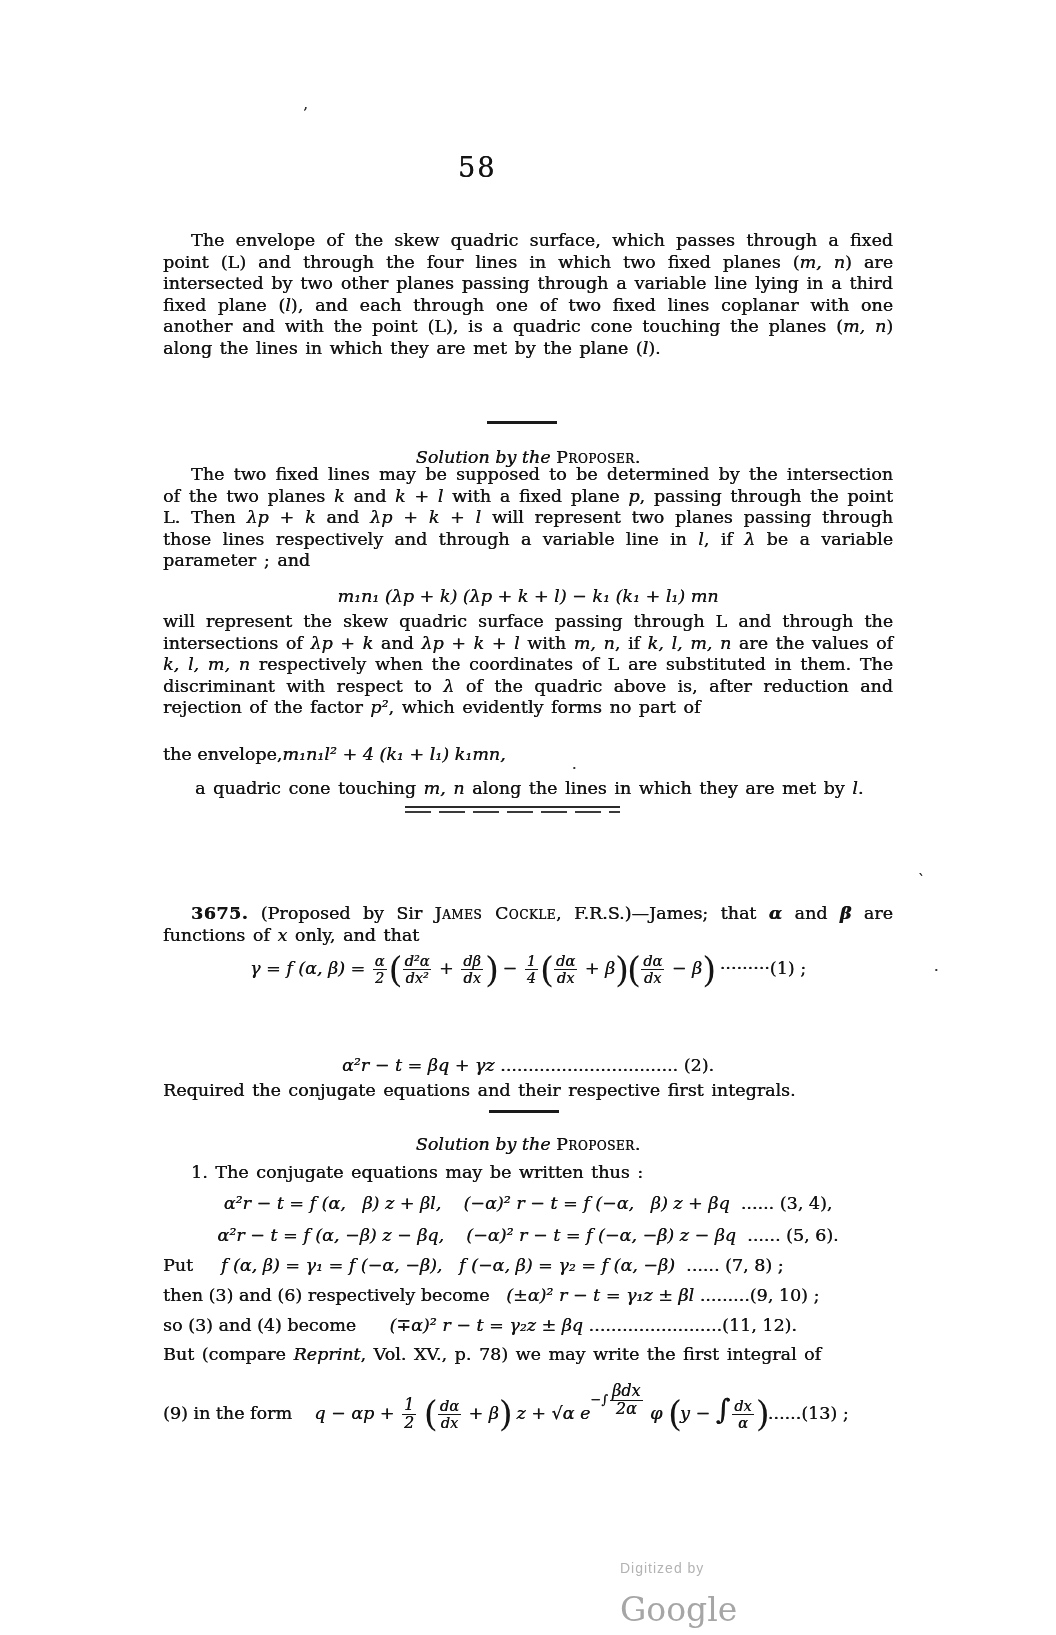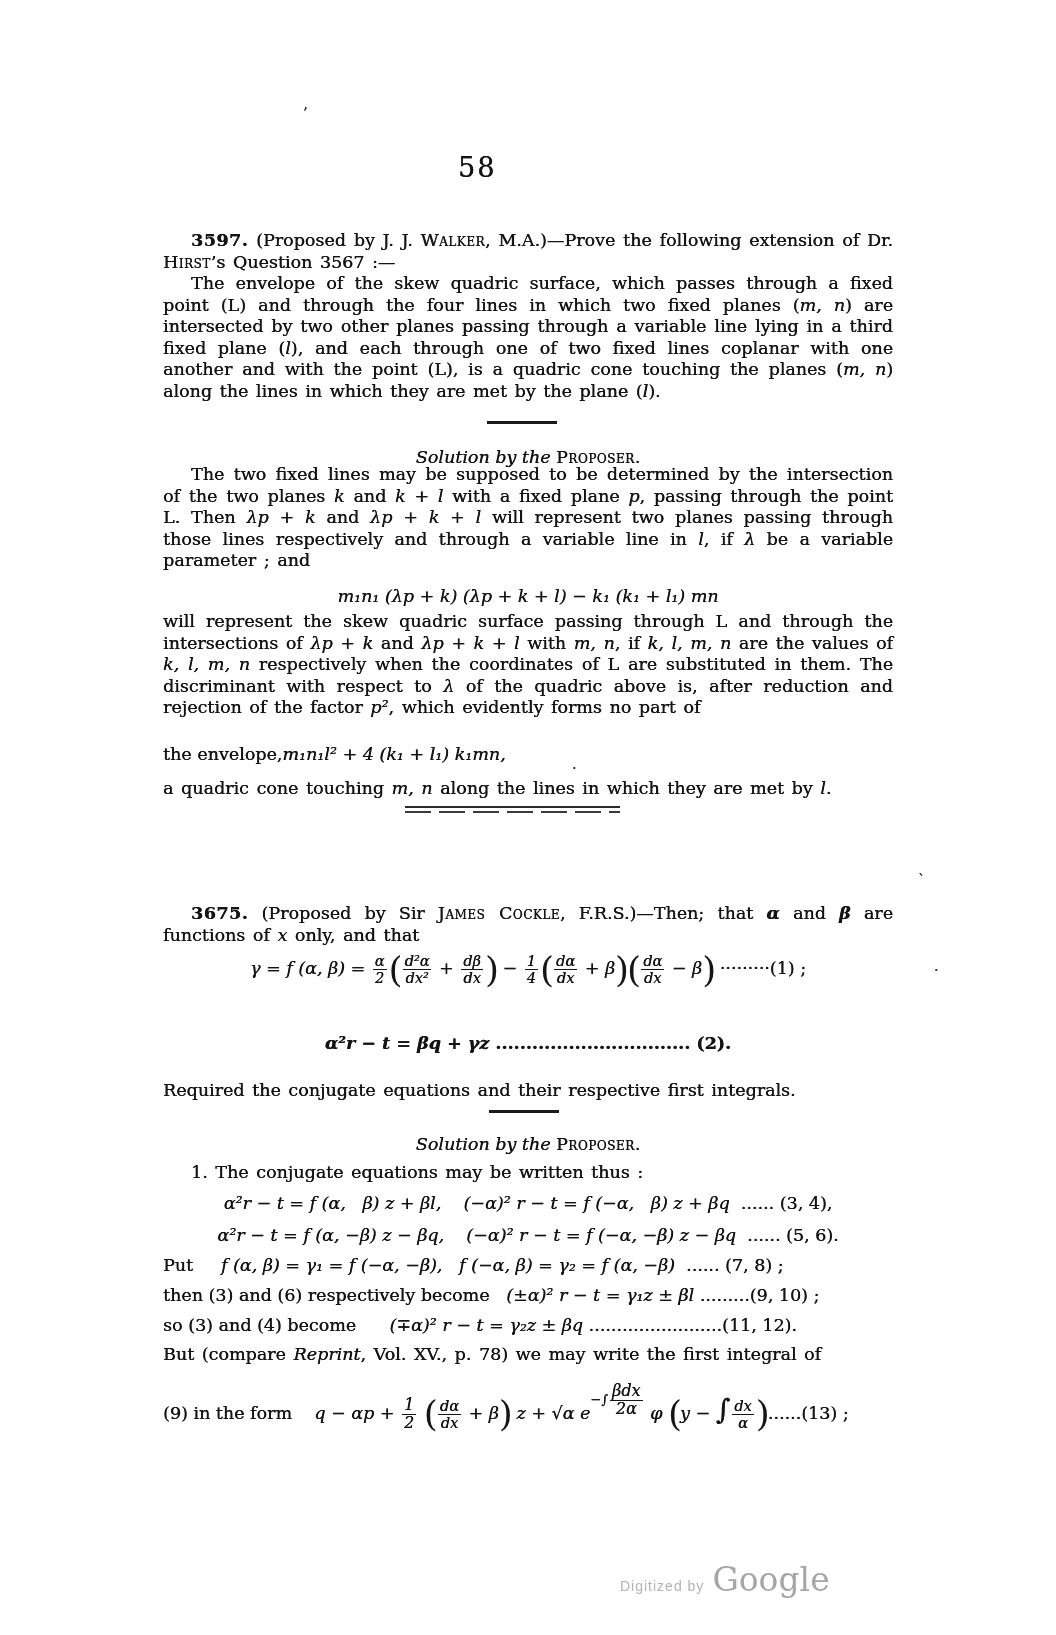--- a/index.html
+++ b/index.html
@@ -31,39 +31,38 @@
     font-size:14.5px;line-height:1.12;font-style:italic;padding:0 2px;}
   .frac .num{display:block;border-bottom:1.3px solid #141414;padding:0 2px;}
   .frac .den{display:block;padding:0 2px;}
   .frac.xs{font-size:16px;line-height:1.05;}
   .bigp{font-size:36px;font-style:normal;font-weight:400;vertical-align:middle;
     line-height:0;letter-spacing:-2px;text-shadow:none;}
   .supx{display:inline-block;vertical-align:super;font-size:13px;position:relative;top:-8px;}
   .supx .frac{vertical-align:middle;}
   .label-eq-row{display:flex;align-items:center;}
   .stray{color:#333;font-size:14px;}
-  .gfooter{display:flex;align-items:baseline;gap:8px;}
+  .gfooter{display:flex;align-items:baseline;gap:14px;flex-direction:column;}
   .gdigitized{font-family:"Liberation Sans","DejaVu Sans",sans-serif;
     font-size:14px;color:#b3b3b3;letter-spacing:1px;text-shadow:none;}
   .gbrand{font-size:33px;color:#a6a6a6;letter-spacing:0px;text-shadow:none;}
 </style>
 </head>
 <body>
 
 <div class="page">
 
   <span class="abs stray" style="left:303px;top:105px;">’</span>
   <span class="abs stray" style="left:918px;top:872px;">`</span>
   <span class="abs stray" style="left:934px;top:958px;">.</span>
   <span class="abs stray" style="left:572px;top:756px;">.</span>
 
   <div class="abs pageno" style="left:458px;top:152px;">58</div>
 
   <div class="abs col" style="top:230px;">
-    <p class="par indent"><span class="seg-b">3597.</span><span>  (Proposed by J. J. </span><span class="seg-sc">Walker</span><span>, M.A.)—Prove the following extension of Dr. </span><span class="seg-sc">Hirst</span><span>’s Question 3567 :—</span></p>
     <p class="par indent"><span>The envelope of the skew quadric surface, which passes through a fixed point (L) and through the four lines in which two fixed planes (</span><span class="seg-i">m, n</span><span>) are intersected by two other planes passing through a variable line lying in a third fixed plane (</span><span class="seg-i">l</span><span>), and each through one of two fixed lines coplanar with one another and with the point (L), is a quadric cone touching the planes (</span><span class="seg-i">m, n</span><span>) along the lines in which they are met by the plane (</span><span class="seg-i">l</span><span>).</span></p>
   </div>
 
   <div class="abs rule rule-short" style="left:487px;top:421px;"></div>
 
   <div class="abs col center mathline" style="top:447px;"><span class="seg-i">Solution by the </span><span class="seg-sc">Proposer</span><span>.</span></div>
 
   <div class="abs col" style="top:464px;">
     <p class="par indent"><span>The two fixed lines may be supposed to be determined by the intersection of the two planes </span><span class="seg-i">k</span><span> and </span><span class="seg-i">k + l</span><span> with a fixed plane </span><span class="seg-i">p</span><span>, passing through the point L.  Then </span><span class="seg-i">λp + k</span><span> and </span><span class="seg-i">λp + k + l</span><span> will represent two planes passing through those lines respectively and through a variable line in </span><span class="seg-i">l</span><span>, if </span><span class="seg-i">λ</span><span> be a variable parameter ; and</span></p>
   </div>
@@ -72,36 +71,36 @@
 
   <div class="abs col" style="top:611px;">
     <p class="par"><span>will represent the skew quadric surface passing through L and through the intersections of </span><span class="seg-i">λp + k</span><span> and </span><span class="seg-i">λp + k + l</span><span> with </span><span class="seg-i">m, n</span><span>, if </span><span class="seg-i">k, l, m, n</span><span> are the values of </span><span class="seg-i">k, l, m, n</span><span> respectively when the coordinates of L are substituted in them.  The discriminant with respect to </span><span class="seg-i">λ</span><span> of the quadric above is, after reduction and rejection of the factor </span><span class="seg-i">p²</span><span>, which evidently forms no part of</span></p>
   </div>
 
   <div class="abs col label-eq-row eqline" style="top:743px;">
     <span><span>the envelope,</span></span>
     <span style=""><span class="seg-i">m₁n₁l² + 4 (k₁ + l₁) k₁mn,</span></span>
   </div>
 
-  <div class="abs col" style="top:778px;">
+  <div class="abs col" style="top:778px;margin-left:32px;">
     <p class="par"><span>a quadric cone touching </span><span class="seg-i">m, n</span><span> along the lines in which they are met by </span><span class="seg-i">l</span><span>.</span></p>
   </div>
 
   <div class="abs smudge" style="left:405px;top:806px;"></div>
 
   <div class="abs col" style="top:903px;">
-    <p class="par indent"><span class="seg-b">3675.</span><span>  (Proposed by Sir </span><span class="seg-sc">James Cockle</span><span>, F.R.S.)—Then; that </span><span class="seg-bi">α</span><span> and </span><span class="seg-bi">β</span><span> are functions of </span><span class="seg-i">x</span><span> only, and that</span></p>
+    <p class="par indent"><span class="seg-b">3675.</span><span>  (Proposed by Sir </span><span class="seg-sc">James Cockle</span><span>, F.R.S.)—James; that </span><span class="seg-bi">α</span><span> and </span><span class="seg-bi">β</span><span> are functions of </span><span class="seg-i">x</span><span> only, and that</span></p>
   </div>
 
   <div class="abs col center" style="top:953px;line-height:26px;">
     <span class="mathline"><span class="seg-i">γ = f (α, β) = </span><span class="frac"><span class="num">α</span><span class="den">2</span></span><span class="bigp">(</span><span class="frac"><span class="num">d²α</span><span class="den">dx²</span></span><span class="seg-i"> + </span><span class="frac"><span class="num">dβ</span><span class="den">dx</span></span><span class="bigp">)</span><span class="seg-i"> − </span><span class="frac"><span class="num">1</span><span class="den">4</span></span><span class="bigp">(</span><span class="frac"><span class="num">dα</span><span class="den">dx</span></span><span class="seg-i"> + β</span><span class="bigp">)</span><span class="bigp">(</span><span class="frac"><span class="num">dα</span><span class="den">dx</span></span><span class="seg-i"> − β</span><span class="bigp">)</span><span> ·········(1) ;</span></span>
   </div>
 
 
-  <div class="abs col center eqline" style="top:1032px;font-weight:bold;"><span class="seg-i">α²r − t = βq + γz</span><span> ................................ (2).</span></div>
+  <div class="abs col center eqline" style="top:1054px;"><span class="seg-i">α²r − t = βq + γz</span><span> ................................ (2).</span></div>
 
   <div class="abs col" style="top:1080px;">
     <p class="par"><span>Required the conjugate equations and their respective first integrals.</span></p>
   </div>
 
   <div class="abs rule rule-short" style="left:489px;top:1110px;"></div>
 
   <div class="abs col center mathline" style="top:1134px;"><span class="seg-i">Solution by the </span><span class="seg-sc">Proposer</span><span>.</span></div>
 
   <div class="abs col" style="top:1162px;">

